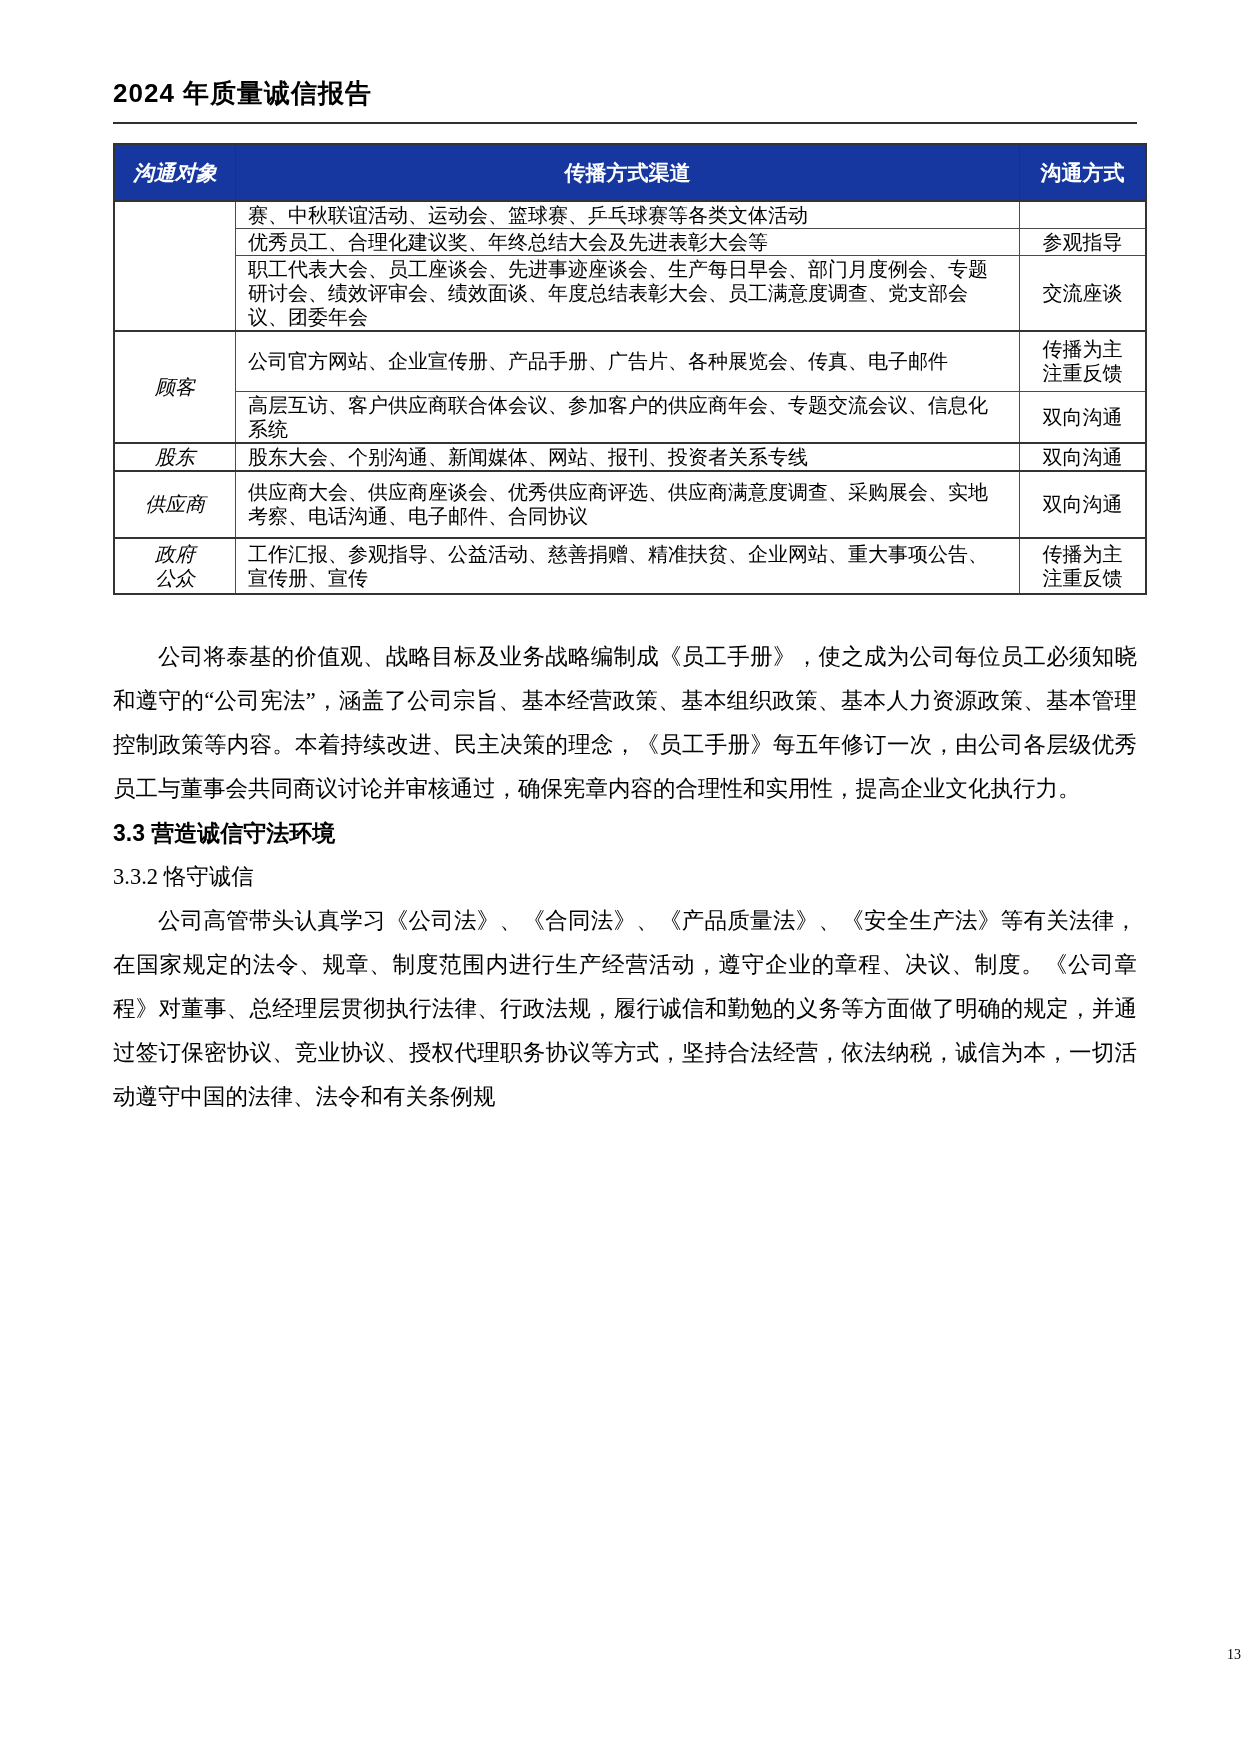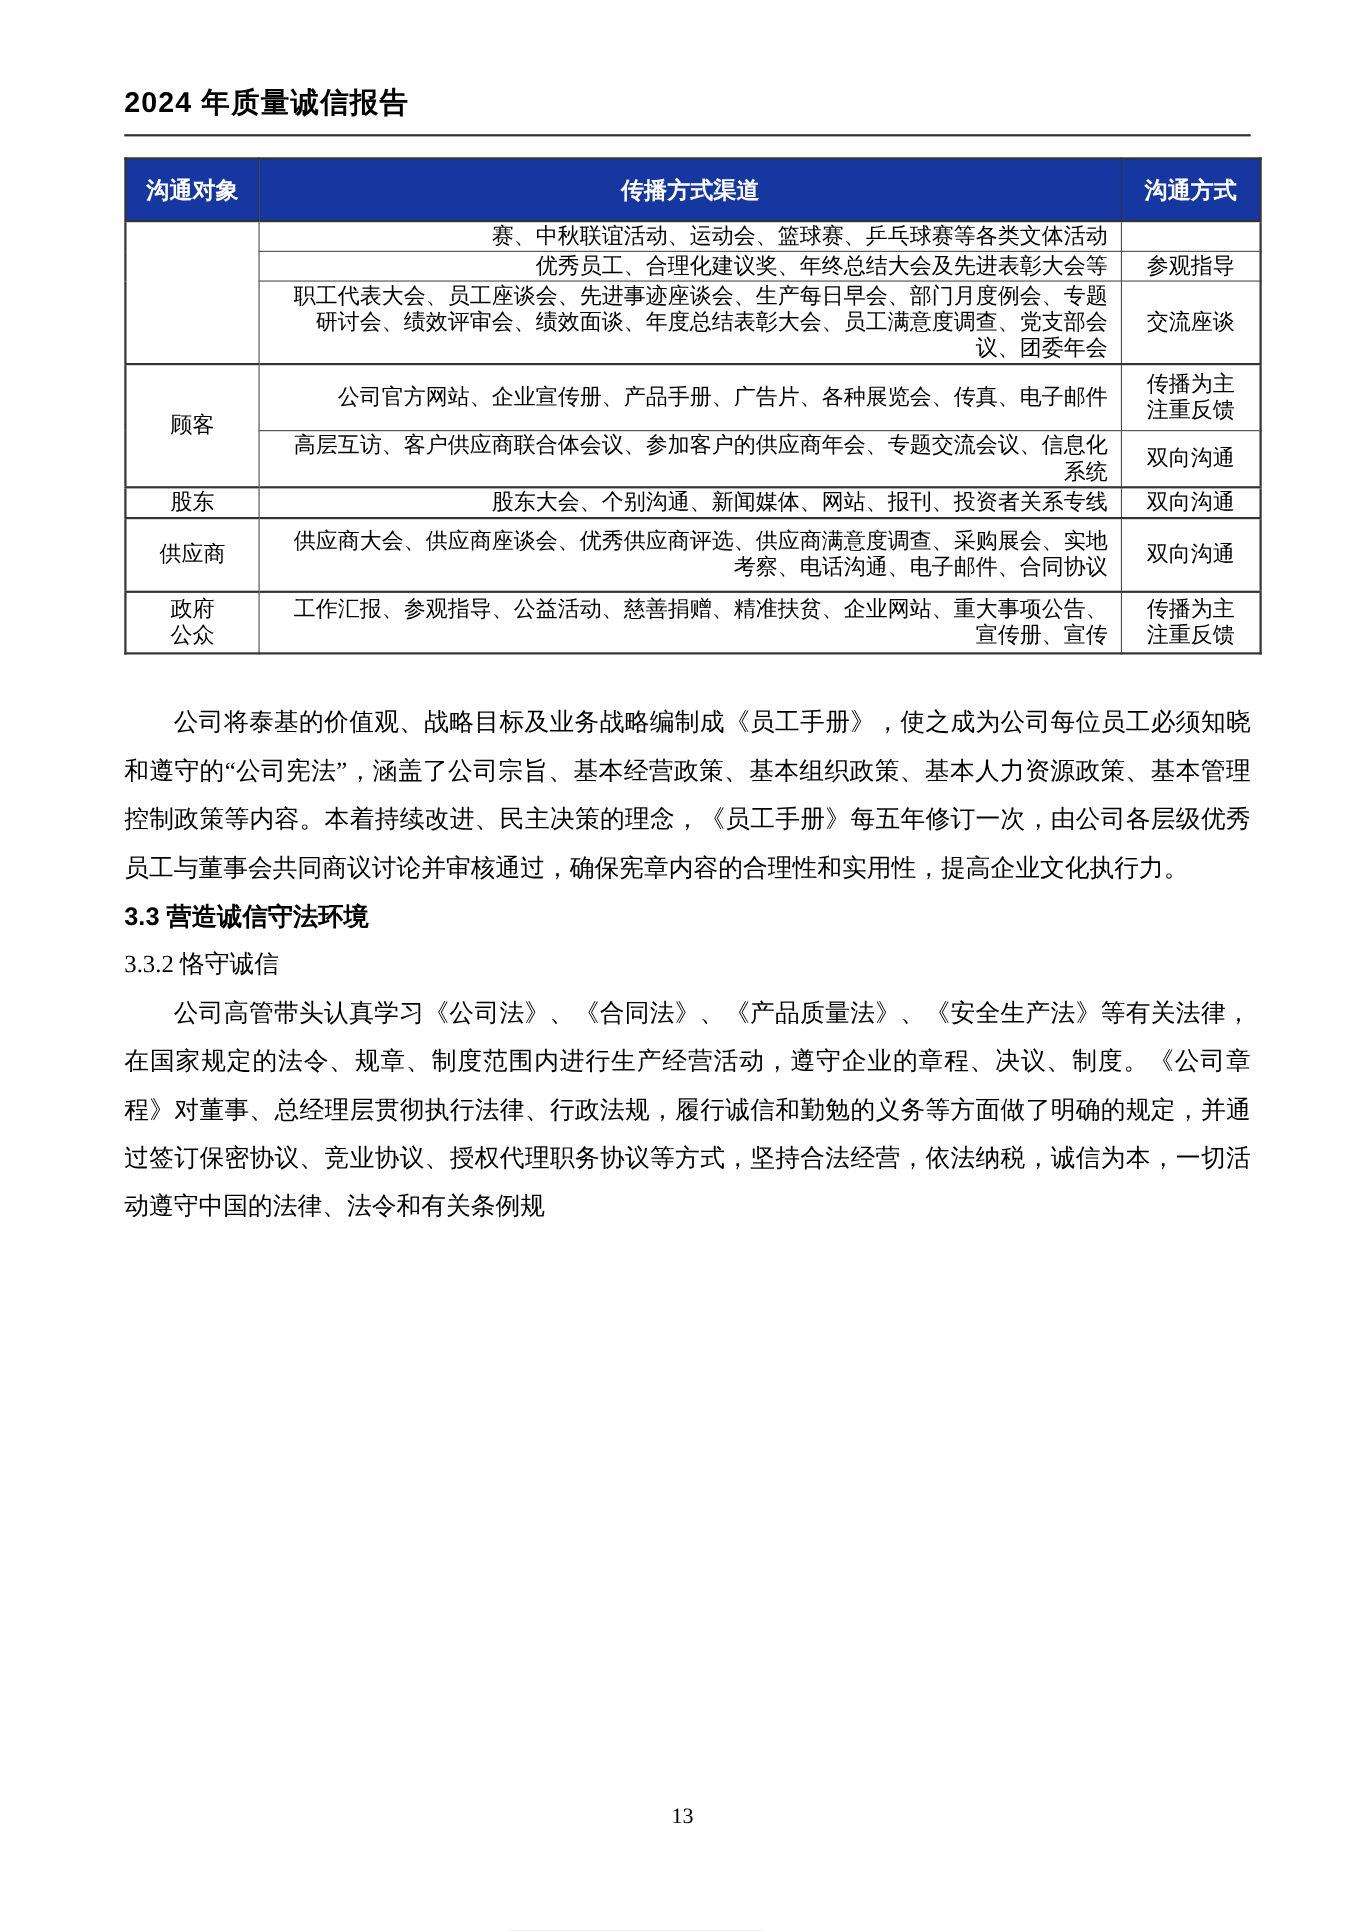--- a/index.html
+++ b/index.html
@@ -46,22 +46,22 @@
     border: 1px solid #333333;
     border-bottom-width: 2px;
   }
   .comm-table td {
     border: 1px solid #4a4a4a;
     vertical-align: middle;
     line-height: 24px;
     padding: 1px 6px;
   }
   .comm-table tr.group-start td { border-top-width: 2px; border-top-color:#333333; }
-  .col-target { width: 118px; text-align: center; white-space: pre-line; }
-  .col-channel { width: 759px; text-align: right; padding: 1px 12px !important; }
+  .col-target { width: 118px; text-align: center; white-space: pre-line; font-style: italic; }
+  .col-channel { width: 759px; text-align: left; padding: 1px 12px !important; }
   .col-method { width: 123px; text-align: center; white-space: pre-line; }
   tr.rh26 { height: 26px; }
   tr.rh73 { height: 73px; }
   tr.rh60 { height: 60px; }
   tr.rh47 { height: 47px; }
   tr.rh27 { height: 27px; }
   tr.rh53 { height: 67px; }
   tr.rh56 { height: 56px; }
   .body-text { margin-top: 40px; }
   .body-text p {
@@ -80,22 +80,22 @@
   }
   .sub-heading {
     font-size: 22.5px;
     line-height: 44px;
     margin: 0;
   }
   .page-number {
     position: absolute;
     left: 0; right: 0;
     bottom: 92px;
-    text-align: center;
-    font-size: 20px;
+    text-align: right;
+    font-size: 14px;
   }
 </style>
 </head>
 <body>
 
 <div class="page">
 
   <div>
     <div class="header-title">2024 年质量诚信报告</div>
     <div class="header-rule"></div>

